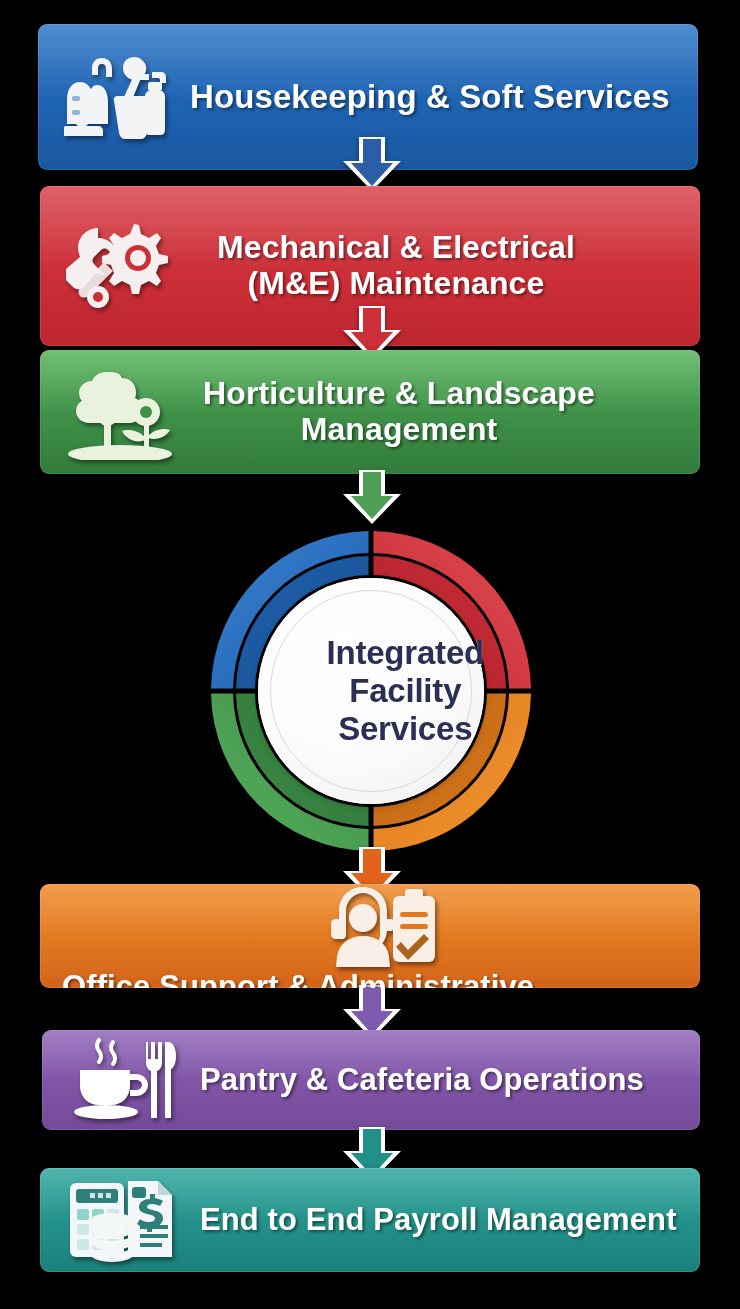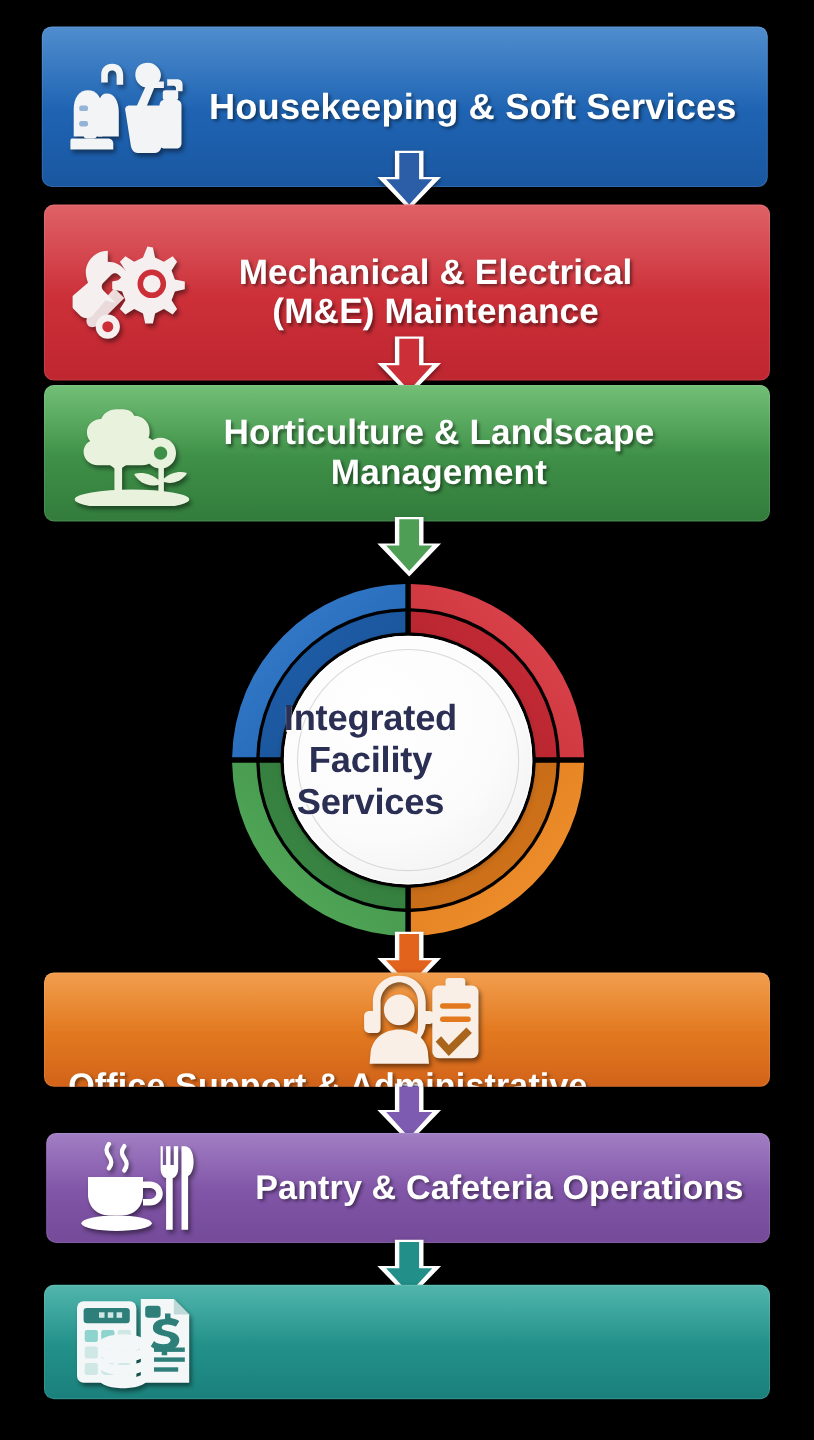--- a/index.html
+++ b/index.html
@@ -40,21 +40,21 @@
     text-shadow:2px 2px 3px rgba(0,0,0,.45);
     margin-left:22px;
     white-space:pre-line;
   }
 
   
   .c-blue   {background:linear-gradient(to bottom,#2E77C4 0%,#1E63B2 55%,#1A57A0 100%);}
   .c-red    {background:linear-gradient(to bottom,#D8434A 0%,#CC2F38 55%,#BE2630 100%);}
   .c-green  {background:linear-gradient(to bottom,#57B25D 0%,#3E8F47 55%,#327C3C 100%);}
   .c-orange {background:linear-gradient(to bottom,#EF8B2C 0%,#E1781F 55%,#D2631A 100%);flex-direction:column;}
-  .c-purple {background:linear-gradient(to bottom,#8F66B8 0%,#8054A6 55%,#744A99 100%);gap:32px;}
+  .c-purple {background:linear-gradient(to bottom,#8F66B8 0%,#8054A6 55%,#744A99 100%);}
   .c-teal   {background:linear-gradient(to bottom,#30A79C 0%,#229089 55%,#1B807B 100%);}
 
   
   .arrow{
     position:absolute;
     width:66px;height:58px;
     left:50%;transform:translateX(-50%);
     filter:drop-shadow(0 2px 2px rgba(0,0,0,.5));
   }
   .arrow svg{display:block;width:100%;height:100%;}
@@ -63,21 +63,21 @@
   #hub{
     position:absolute;
     left:196px;top:516px;width:350px;height:350px;
   }
   #hub .ring-wrap{position:absolute;inset:0;filter:drop-shadow(0 4px 6px rgba(0,0,0,.45));}
   #hub .inner{
     position:absolute;left:62px;top:62px;width:226px;height:226px;
     border-radius:50%;
     background:radial-gradient(circle at 38% 30%,#ffffff 0%,#fbfbfb 55%,#ececec 100%);
     box-shadow:0 2px 7px rgba(0,0,0,.35), 0 0 0 1px rgba(255,255,255,.9) inset;
-    display:flex;align-items:center;justify-content:flex-start;
+    display:flex;align-items:center;justify-content:flex-end;
   }
   #hub .inner::after{
     content:"";position:absolute;left:12px;top:12px;right:12px;bottom:12px;
     border-radius:50%;border:1px solid #d9d9d9;
   }
   #hub .hub-text{
     position:relative;z-index:3;
     text-align:center;
     color:#2B2F54;
     font-weight:bold;
@@ -319,15 +319,16 @@
         <rect x="74" y="48" width="28" height="4" fill="#2E7F7A"></rect>
         <rect x="74" y="57" width="28" height="4" fill="#2E7F7A"></rect>
         <rect x="74" y="66" width="22" height="4" fill="#2E7F7A"></rect>
         <path d="M84 22c-6 0-11 3-11 8 0 9 16 6 16 11 0 3-3 4-6 4-4 0-7-1-9-3l-3 5c3 2 6 4 10 4v4h5v-4c7-1 11-5 11-10 0-9-16-7-16-11 0-2 2-3 5-3 3 0 6 1 8 2l3-5c-3-2-5-2-8-3v-4h-5z" fill="#2E7F7A"></path>
         <ellipse cx="46" cy="44" rx="22" ry="8"></ellipse>
         <path d="M24 44v9c0 4 10 8 22 8s22-4 22-8v-9c0 4-10 8-22 8s-22-4-22-8z"></path>
         <path d="M24 56v9c0 4 10 8 22 8s22-4 22-8v-9c0 4-10 8-22 8s-22-4-22-8z"></path>
         <path d="M24 68v9c0 4 10 8 22 8s22-4 22-8v-9c0 4-10 8-22 8s-22-4-22-8z"></path>
       </svg>
     </div>
+    <div class="bar-label" style="font-size:31px;">End to End Payroll Management</div>
   </div>
 
 </div>
 
 </body></html>

